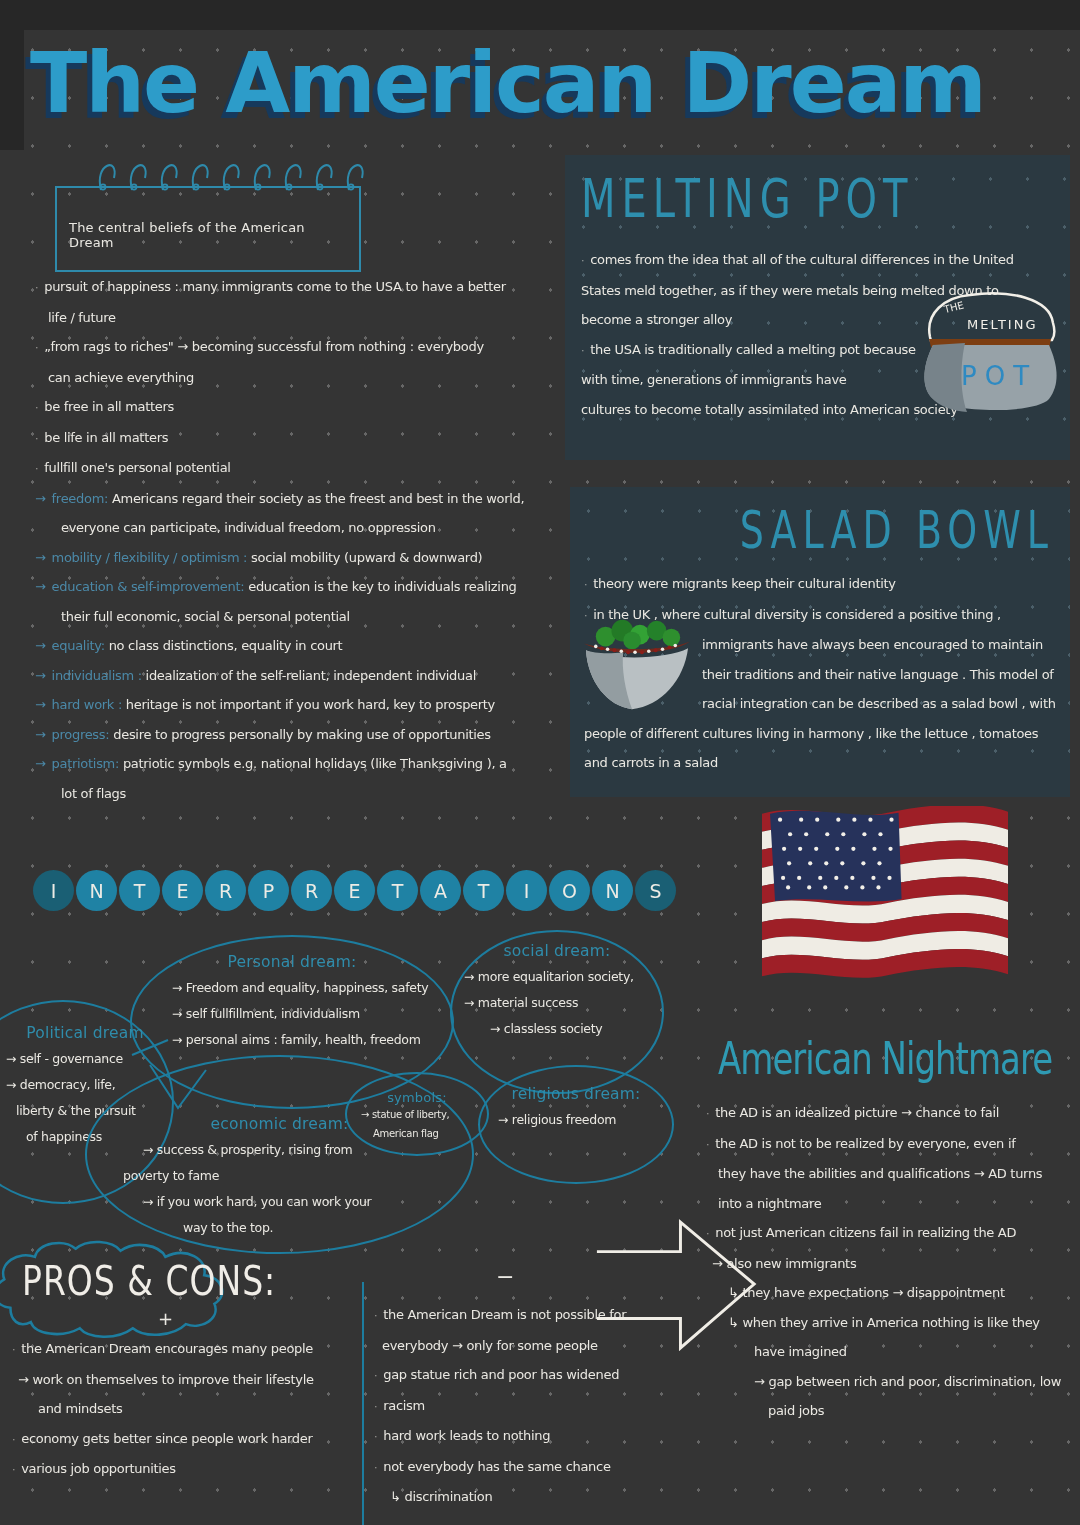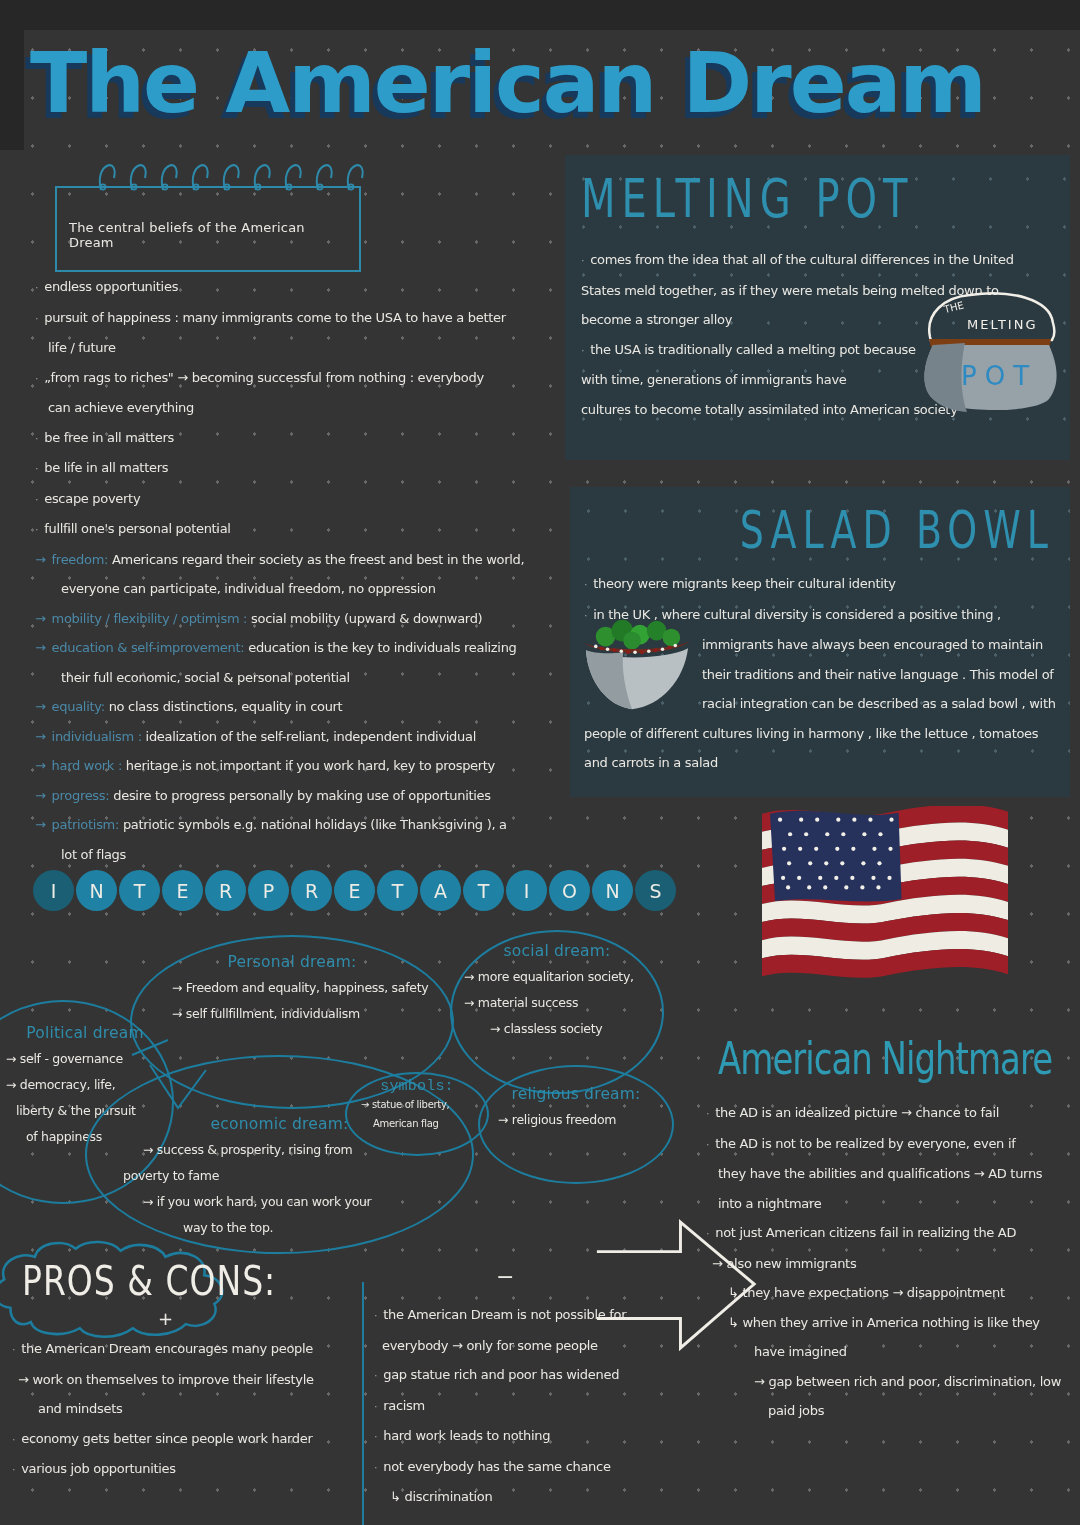--- a/index.html
+++ b/index.html
@@ -53,21 +53,21 @@
   .bubble-personal .bitems{padding:4px 0 0 40px;}
   .bubble-social{left:450px;top:10px;width:210px;height:160px;}
   .bubble-social .bitems{padding:4px 0 0 12px;}
   .bubble-political{left:-48px;top:80px;width:218px;height:200px;}
   .bubble-political .blabel{padding-left:44px;margin-top:22px;}
   .bubble-political .bitems{padding:4px 0 0 52px;}
   .bubble-economic{left:85px;top:135px;width:385px;height:195px;}
   .bubble-economic .blabel{margin-top:58px;}
   .bubble-economic .bitems{padding:4px 0 0 56px;}
   .bubble-symbols{left:345px;top:152px;width:140px;height:80px;}
-  .bubble-symbols .blabel{font-size:15px;margin-top:4px;font-family:Liberation Mono, monospace;}
+  .bubble-symbols .blabel{font-size:13px;margin-top:16px;}
   .bubble-symbols .bitems{padding:0 0 0 14px;font-size:10px;line-height:19px;}
   .bubble-religious{left:478px;top:145px;width:192px;height:115px;}
   .bubble-religious .blabel{margin-top:18px;}
   .bubble-religious .bitems{padding:4px 0 0 18px;}
   
   #flag-svg{left:762px;top:806px;}
   #nightmare-header{left:718px;top:1032px;font-size:34px;letter-spacing:-1px;transform:scaleY(1.3);color:#2f9ab3;}
   #nightmare-body{left:706px;top:1098px;width:372px;}
   
   #cloud-svg{left:-10px;top:1236px;}
@@ -106,28 +106,26 @@
         <circle cx="204" cy="31" r="2.6" fill="none" stroke="#2e8aab" stroke-width="1.6"></circle>
         <path d="M233 34 C 226 8, 251 0, 246 22" fill="none" stroke="#2e8aab" stroke-width="2"></path>
         <circle cx="235" cy="31" r="2.6" fill="none" stroke="#2e8aab" stroke-width="1.6"></circle>
         <path d="M264 34 C 257 8, 282 0, 277 22" fill="none" stroke="#2e8aab" stroke-width="2"></path>
         <circle cx="266" cy="31" r="2.6" fill="none" stroke="#2e8aab" stroke-width="1.6"></circle>
       </svg>
     <div class="label">The central beliefs of the American Dream</div>
   </div>
 
   <div class="abs hw" id="beliefs-list">
-      <div class="line"><span class="lead-dot">·</span><span>endless opportunities</span></div>
       <div class="line"><span class="lead-dot">·</span><span>pursuit of happiness : many immigrants come to the USA to have a better</span></div>
       <div class="line" style="margin-left: 13px;"><span>life / future</span></div>
       <div class="line"><span class="lead-dot">·</span><span>„from rags to riches" → becoming successful from nothing : everybody</span></div>
       <div class="line" style="margin-left: 13px;"><span>can achieve everything</span></div>
       <div class="line"><span class="lead-dot">·</span><span>be free in all matters</span></div>
       <div class="line"><span class="lead-dot">·</span><span>be life in all matters</span></div>
-      <div class="line"><span class="lead-dot">·</span><span>escape poverty</span></div>
       <div class="line"><span class="lead-dot">·</span><span>fullfill one's personal potential</span></div>
       <div class="line"><span class="arr">→</span><span class="kw">freedom: </span><span>Americans regard their society as the freest and best in the world,</span></div>
       <div class="line" style="margin-left: 26px;"><span>everyone can participate, individual freedom, no oppression</span></div>
       <div class="line"><span class="arr">→</span><span class="kw">mobility / flexibility / optimism : </span><span>social mobility (upward &amp; downward)</span></div>
       <div class="line"><span class="arr">→</span><span class="kw">education &amp; self-improvement: </span><span>education is the key to individuals realizing</span></div>
       <div class="line" style="margin-left: 26px;"><span>their full economic, social &amp; personal potential</span></div>
       <div class="line"><span class="arr">→</span><span class="kw">equality: </span><span>no class distinctions, equality in court</span></div>
       <div class="line"><span class="arr">→</span><span class="kw">individualism : </span><span>idealization of the self-reliant, independent individual</span></div>
       <div class="line"><span class="arr">→</span><span class="kw">hard work : </span><span>heritage is not important if you work hard, key to prosperty</span></div>
       <div class="line"><span class="arr">→</span><span class="kw">progress: </span><span>desire to progress personally by making use of opportunities</span></div>
@@ -218,20 +216,21 @@
   <div class="abs" id="mindmap">
     <svg class="abs" width="720" height="360" style="left:0;top:0">
       <path d="M150 145 L178 188 L206 150" fill="none" stroke="#1d7d9f" stroke-width="2"></path>
       <path d="M168 120 L132 135" fill="none" stroke="#1d7d9f" stroke-width="2"></path>
     </svg>
   <div class="bubble bubble-personal">
         <div class="blabel">Personal dream:</div>
         <div class="bitems">
           <div class="line">→ Freedom and equality, happiness, safety</div>
           <div class="line">→ self fullfillment, individualism</div>
+          <div class="line">→ personal aims : family, health, freedom</div>
         </div>
       </div>
       <div class="bubble bubble-social">
         <div class="blabel">social dream:</div>
         <div class="bitems">
           <div class="line">→ more equalitarion society,</div>
           <div class="line">→ material success</div>
           <div class="line" style="margin-left: 26px;">→ classless society</div>
         </div>
       </div>

